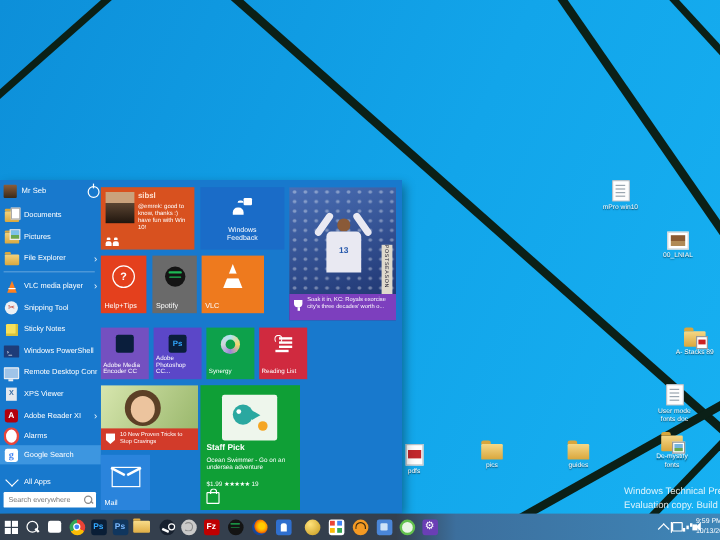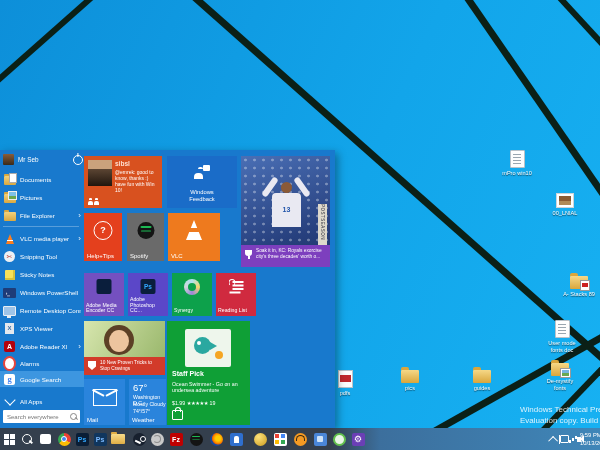--- a/index.html
+++ b/index.html
@@ -430,27 +430,20 @@
         <span class="stars">★★★★★</span>
         <span>19</span>
       </div>
       <div class="bag"></div>
     </div>
 
     <div class="tile" style="left:84px;top:229px;width:41px;height:46px;background:#2a84dc">
       <div class="env"></div>
       <div class="tlabel">Mail</div>
     </div>
-    <div class="tile" style="left:129px;top:229px;width:37px;height:46px;background:#2a84dc">
-      <div class="wx-temp">67°</div>
-      <div class="wx-l" style="top:15px">Washington D.C.</div>
-      <div class="wx-l" style="top:22px">Mostly Cloudy</div>
-      <div class="wx-l" style="top:29px">74°/57°</div>
-      <div class="tlabel">Weather</div>
-    </div>
   </div>
 
   <div id="taskbar">
     <div class="tb" style="left:1px">
         <span class="winflag">
           <i></i>
           <i></i>
           <i></i>
           <i></i>
         </span>

